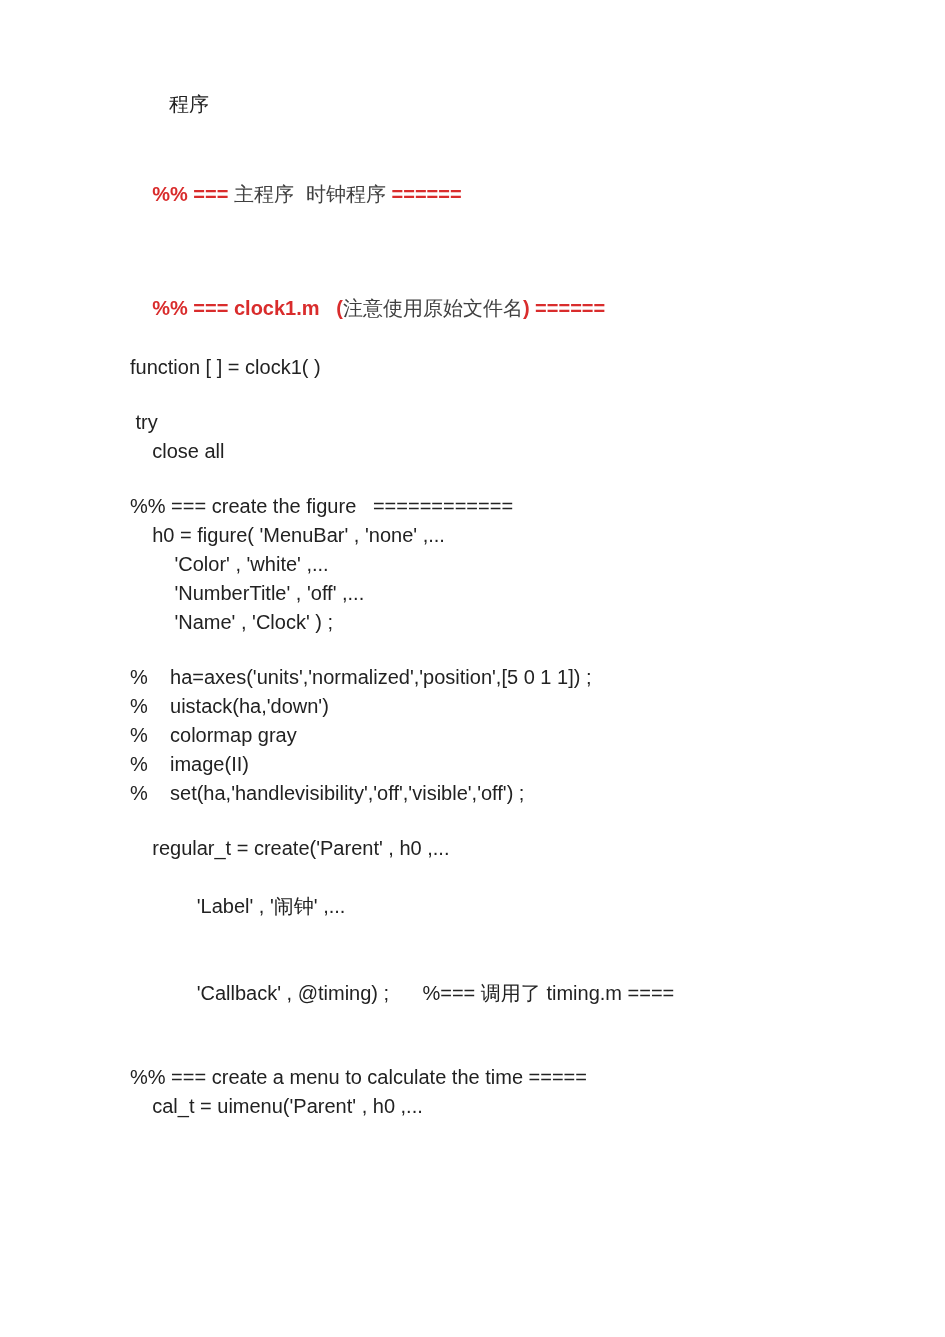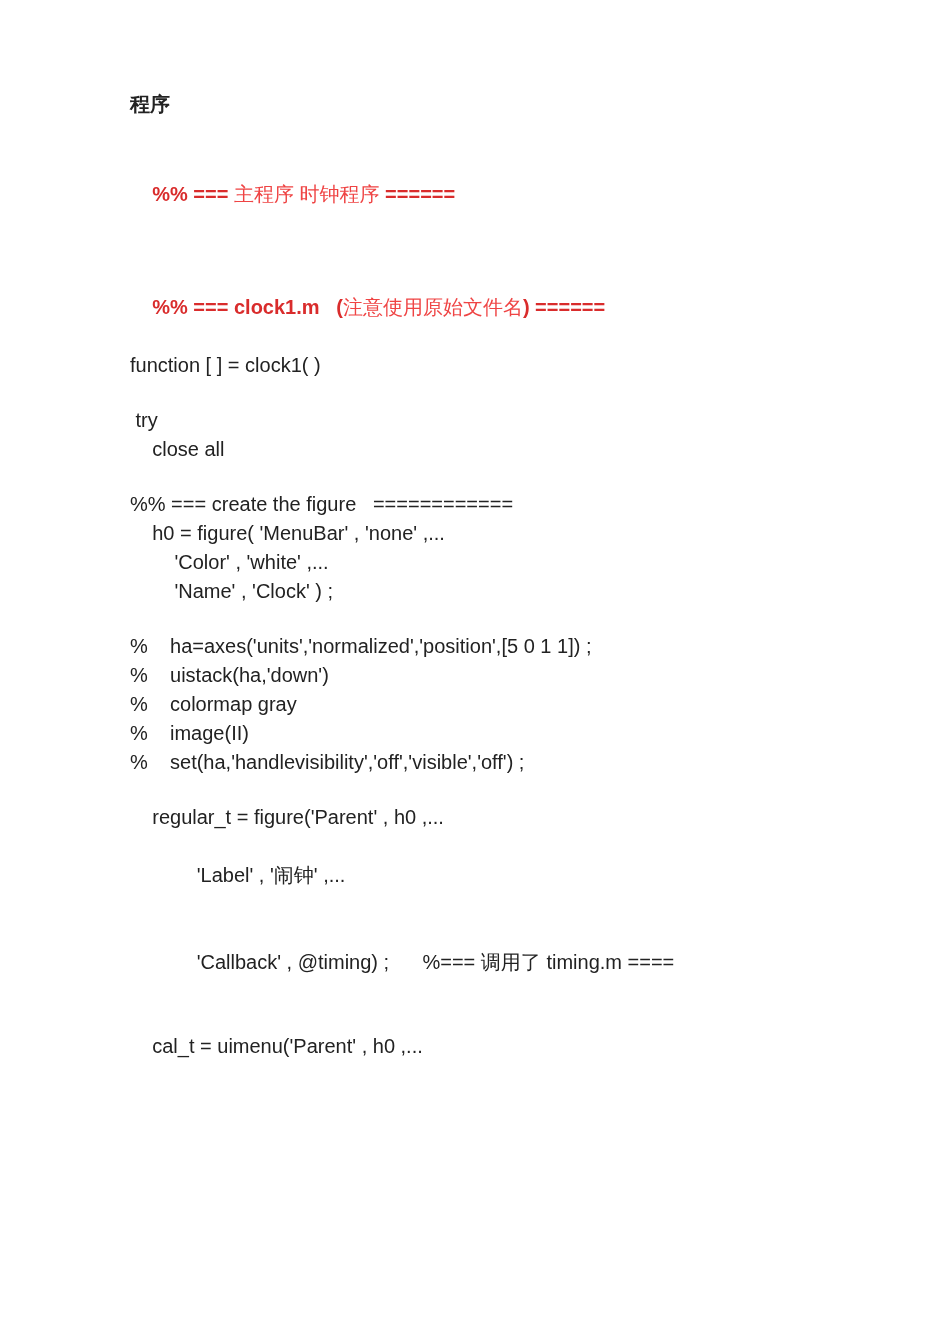--- a/index.html
+++ b/index.html
@@ -14,28 +14,30 @@
     padding: 90px 120px 80px 130px;
     font-family: "Helvetica Neue", Helvetica, Arial, "Microsoft YaHei", "SimSun", sans-serif;
     font-size: 20px;
     line-height: 1.45;
     color: #222;
   }
   .line {
     white-space: pre;
   }
   .red {
-    color: #ef4444;
+    color: #404040;
+    font-family: Liberation Mono, monospace;
   }
   .red-bold {
     color: #d92c2c;
     font-weight: 600;
   }
   .title {
-    font-weight: 700;
+    font-weight: 400;
+    margin-left: 39px;
   }
   .gap-m { height: 26px; }
   .gap-l { height: 32px; }
   .page {
     position: relative;
     min-height: 1240px;
   }
 </style>
 </head>
 <body>
@@ -61,40 +63,42 @@
   <div class="gap-m"></div>
 
   <div class="line"> try</div>
   <div class="line">    close all</div>
 
   <div class="gap-m"></div>
 
   <div class="line">%% === create the figure   ============</div>
   <div class="line">    h0 = figure( 'MenuBar' , 'none' ,...</div>
   <div class="line">        'Color' , 'white' ,...</div>
+  <div class="line">        'NumberTitle' , 'off' ,...</div>
   <div class="line">        'Name' , 'Clock' ) ;</div>
 
   <div class="gap-m"></div>
 
   <div class="line">%    ha=axes('units','normalized','position',[5 0 1 1]) ;</div>
   <div class="line">%    uistack(ha,'down')</div>
   <div class="line">%    colormap gray</div>
   <div class="line">%    image(II)</div>
   <div class="line">%    set(ha,'handlevisibility','off','visible','off') ;</div>
 
   <div class="gap-m"></div>
 
-  <div class="line">    regular_t = figure('Parent' , h0 ,...</div>
+  <div class="line">    regular_t = create('Parent' , h0 ,...</div>
   <div class="line">
     <span>        'Label' , '</span><span>闹钟</span><span>' ,...</span>
   </div>
   <div class="line">
     <span>        'Callback' , @timing) ;      %===</span><span> </span><span>调用了</span><span> timing.m ====</span>
   </div>
 
   <div class="gap-m"></div>
 
+  <div class="line">%% === create a menu to calculate the time =====</div>
   <div class="line">    cal_t = uimenu('Parent' , h0 ,...</div>
   <div class="line">
     
   </div>
 
 </div>
 
 </body></html>

